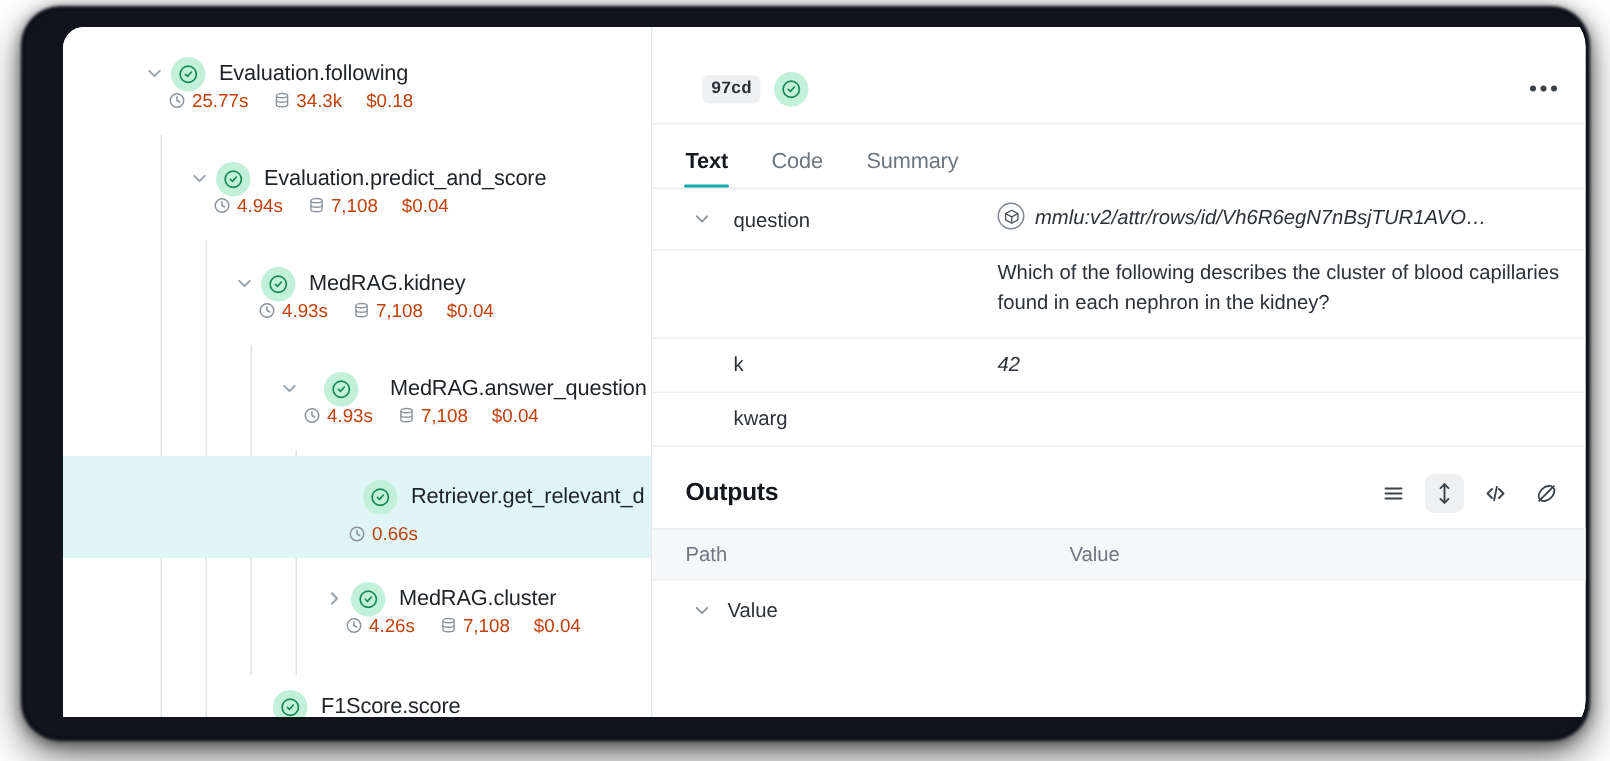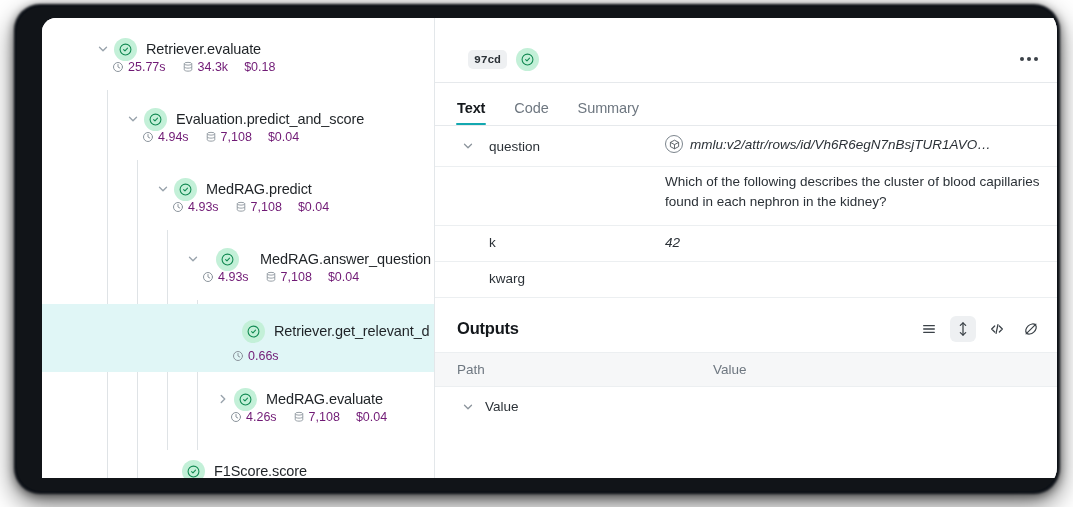--- a/index.html
+++ b/index.html
@@ -83,21 +83,21 @@
     color: #1f2327;
     letter-spacing: -0.1px;
   }
   .row-meta {
     position: absolute;
     top: 32px;
     display: flex;
     align-items: center;
     gap: 6px;
     font-size: 12.5px;
-    color: #701a75;
+    color: #c2410c;
     white-space: nowrap;
   }
   .row-meta .mi { display: inline-flex; align-items: center; gap: 4px; }
   .row-meta .sep { width: 4px; }
   .guide {
     position: absolute;
     width: 1px;
     background: #dfe3e6;
   }
   .elbow {
@@ -327,21 +327,21 @@
             <svg width="14" height="14" viewBox="0 0 24 24" fill="none" stroke="currentColor" stroke-width="2.4" stroke-linecap="round" stroke-linejoin="round">
                 <polyline points="6 9 12 15 18 9"></polyline>
               </svg>
           </span>
           <span class="status-dot">
             <svg width="13" height="13" viewBox="0 0 24 24" fill="none" stroke="#128a52" stroke-width="2" stroke-linecap="round" stroke-linejoin="round">
                 <circle cx="12" cy="12" r="10"></circle>
                 <polyline points="8.5 12.2 11 14.6 15.8 9.3"></polyline>
               </svg>
           </span>
-          <span class="node-label">Retriever.evaluate</span>
+          <span class="node-label">Evaluation.following</span>
         </div>
         <div class="row-meta" style="left:70px;">
           <span class="mi">
             <svg width="12" height="12" viewBox="0 0 24 24" fill="none" stroke="#8b949c" stroke-width="2" stroke-linecap="round">
                 <circle cx="12" cy="12" r="9"></circle>
                 <polyline points="12 7 12 12 15.5 14"></polyline>
               </svg>
             <span>25.77s</span>
           </span>
           <span class="sep"></span>
@@ -401,21 +401,21 @@
             <svg width="14" height="14" viewBox="0 0 24 24" fill="none" stroke="currentColor" stroke-width="2.4" stroke-linecap="round" stroke-linejoin="round">
                 <polyline points="6 9 12 15 18 9"></polyline>
               </svg>
           </span>
           <span class="status-dot">
             <svg width="13" height="13" viewBox="0 0 24 24" fill="none" stroke="#128a52" stroke-width="2" stroke-linecap="round" stroke-linejoin="round">
                 <circle cx="12" cy="12" r="10"></circle>
                 <polyline points="8.5 12.2 11 14.6 15.8 9.3"></polyline>
               </svg>
           </span>
-          <span class="node-label">MedRAG.predict</span>
+          <span class="node-label">MedRAG.kidney</span>
         </div>
         <div class="row-meta" style="left:130px;">
           <span class="mi">
             <svg width="12" height="12" viewBox="0 0 24 24" fill="none" stroke="#8b949c" stroke-width="2" stroke-linecap="round">
                 <circle cx="12" cy="12" r="9"></circle>
                 <polyline points="12 7 12 12 15.5 14"></polyline>
               </svg>
             <span>4.93s</span>
           </span>
           <span class="sep"></span>
@@ -496,21 +496,21 @@
             <svg width="14" height="14" viewBox="0 0 24 24" fill="none" stroke="currentColor" stroke-width="2.4" stroke-linecap="round" stroke-linejoin="round">
                 <polyline points="9 6 15 12 9 18"></polyline>
               </svg>
           </span>
           <span class="status-dot">
             <svg width="13" height="13" viewBox="0 0 24 24" fill="none" stroke="#128a52" stroke-width="2" stroke-linecap="round" stroke-linejoin="round">
                 <circle cx="12" cy="12" r="10"></circle>
                 <polyline points="8.5 12.2 11 14.6 15.8 9.3"></polyline>
               </svg>
           </span>
-          <span class="node-label">MedRAG.evaluate</span>
+          <span class="node-label">MedRAG.cluster</span>
         </div>
         <div class="row-meta" style="left:188px;">
           <span class="mi">
             <svg width="12" height="12" viewBox="0 0 24 24" fill="none" stroke="#8b949c" stroke-width="2" stroke-linecap="round">
                 <circle cx="12" cy="12" r="9"></circle>
                 <polyline points="12 7 12 12 15.5 14"></polyline>
               </svg>
             <span>4.26s</span>
           </span>
           <span class="sep"></span>

